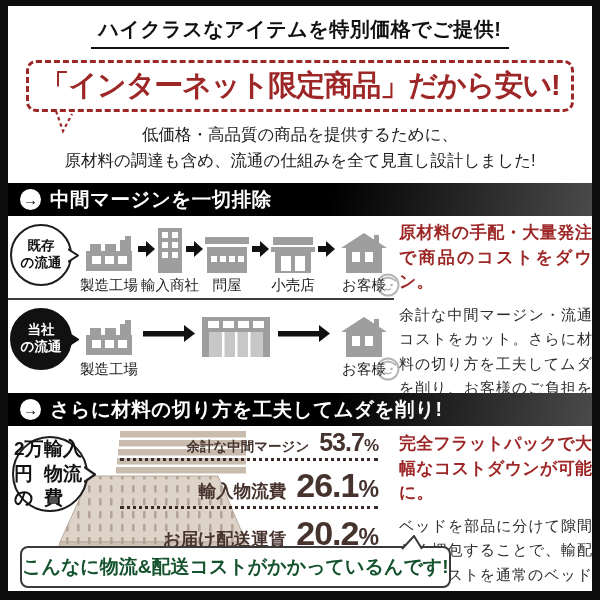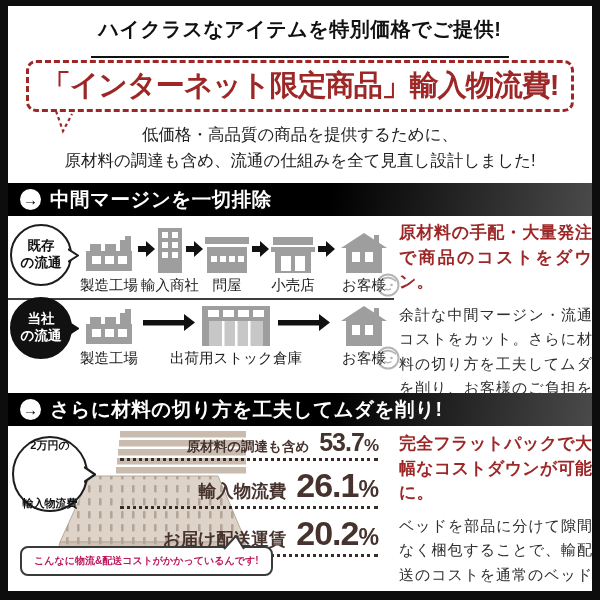--- a/index.html
+++ b/index.html
@@ -4,21 +4,21 @@
 <style>
   * { margin:0; padding:0; box-sizing:border-box; }
   body { font-family:"Liberation Sans","DejaVu Sans",sans-serif; background:#222; }
   #canvas { position:relative; width:600px; height:600px; background:#fff; overflow:hidden; }
   .frame { position:absolute; inset:0; border-style:solid; border-color:#0d0d0d;
            border-width:6px 8px 9px 8px; pointer-events:none; z-index:50; }
 
   
   .tagline-wrap { position:absolute; top:16px; left:0; right:0; text-align:center; }
   .tagline { display:inline-block; font-size:20px; font-weight:800; color:#111;
-             letter-spacing:.5px; border-bottom:2.5px solid #111; padding:0 8px 13px; }
+             letter-spacing:.5px; border-bottom:2.5px solid #111; padding:0 8px 4px; }
   .title-box { position:absolute; left:26px; right:26px; top:60px; height:52px;
                border:3px dashed #9d2727; border-radius:10px; display:flex;
                align-items:center; justify-content:center; background:#fff; }
   .title-box span { font-size:29px; font-weight:800; color:#9d2727; letter-spacing:-1px; }
   .title-tail { position:absolute; left:52px; top:110px; }
   .desc { position:absolute; top:122px; left:0; right:0; text-align:center;
           font-size:16.5px; color:#1c1c1c; line-height:1.55; font-weight:500; }
 
   
   .bar { position:absolute; left:8px; right:8px; height:33px;
@@ -27,21 +27,21 @@
   .bar-ico { width:21px; height:21px; border-radius:50%; background:#fff; color:#000;
              display:flex; align-items:center; justify-content:center;
              font-size:15px; font-weight:900; flex:0 0 auto; }
   .bar-label { color:#fff; font-size:19.5px; font-weight:700; letter-spacing:.5px; }
   #bar1 { top:183px; } #bar2 { top:393px; }
 
   
   .flow { position:absolute; top:217px; left:8px; width:386px; height:174px; }
   .flow-row { position:absolute; left:2px; right:0; display:flex; align-items:flex-start; }
   #flow-row1 { top:4px; height:76px; }
-  #flow-row2 { top:77px; height:80px;justify-content:center; }
+  #flow-row2 { top:88px; height:80px;justify-content:center; }
   .flow-divider { position:absolute; top:81px; left:0; width:386px; border-top:2px solid #3d3d3d; }
   .bubble { position:relative; width:62px; height:62px; border-radius:50%;
             border:2px solid #1d1d1d; background:#fff; display:flex; flex-direction:column;
             align-items:center; justify-content:center; font-size:13.5px; font-weight:700;
             line-height:1.25; color:#111; flex:0 0 auto; margin-top:3px; }
   .bubble.dark { background:#111; border-color:#111; color:#fff; }
   .bubble-tail { position:absolute; right:-9px; top:22px; }
   .steps { flex:1; display:flex; align-items:flex-start; justify-content:space-between;
            padding:0 2px 0 10px; }
   .step { position:relative; display:flex; flex-direction:column; align-items:center; height:74px; }
@@ -57,49 +57,49 @@
   #side1 { left:399px; top:221px; } #side2 { left:399px; top:432px; }
   .side-head { font-size:17px; font-weight:800; color:#9d2727; line-height:1.45;
                margin-bottom:8px; text-align:justify; }
   .side-body { font-size:15px; color:#2e2e2e; line-height:1.62; text-align:justify; }
 
   
   .sec2 { position:absolute; top:426px; left:8px; right:8px; height:165px; }
   .bed-svg { position:absolute; left:38px; top:4px; z-index:1; }
   .money-bubble { position:absolute; left:4px; top:10px; width:76px; height:76px;
                   border-radius:50%; border:2.5px solid #1d1d1d; background:#fff;
-                  display:flex; flex-direction:column; align-items:center; justify-content:space-between;
-                  font-size:11px; font-weight:700; line-height:1.3; color:#111; z-index:3; }
+                  display:flex; flex-direction:row; align-items:center; justify-content:space-between;
+                  font-size:19px; font-weight:700; line-height:1.3; color:#111; z-index:3; }
   .money-tail { position:absolute; right:-10px; top:28px; }
   .cost-rows { position:absolute; left:112px; top:2px; width:258px; z-index:2; }
   .cost-row { display:flex; justify-content:flex-end; align-items:baseline; gap:10px;
               border-bottom:3px dotted #3a2c28; padding-bottom:1px; margin-bottom:5px; }
   .cost-label { color:#46332e; font-weight:700; }
   .cost-num { color:#46332e; font-weight:800; letter-spacing:-1px; }
   .pct { font-size:.68em; font-weight:800; }
   .cost-row.r1 .cost-label { font-size:13.5px; } .cost-row.r1 .cost-num { font-size:25px; }
   .cost-row.r2 .cost-label { font-size:17.5px; } .cost-row.r2 .cost-num { font-size:34px; }
   .cost-row.r3 .cost-label { font-size:17.5px; } .cost-row.r3 .cost-num { font-size:34px; }
   .callout { position:absolute; left:12px; top:120px; background:#fff; z-index:4;
-             border:2px solid #3a3a3a; border-radius:8px; padding:6px 12px;
-             font-size:10px; font-weight:700; color:#be185d; white-space:nowrap; }
+             border:2px solid #3a3a3a; border-radius:8px; padding:6px 0;
+             font-size:19px; font-weight:700; color:#14532d; white-space:nowrap; }
   .callout-tail { position:absolute; top:-13px; right:26px; }
 </style>
 </head>
 <body>
 
 <div id="canvas">
   <div class="frame"></div>
 
   <div class="tagline-wrap">
     <span class="tagline">ハイクラスなアイテムを特別価格でご提供!</span>
   </div>
 
   <div class="title-box">
-    <span>「インターネット限定商品」輸入物流費!</span>
+    <span>「インターネット限定商品」だから安い!</span>
   </div>
   <svg class="title-tail" width="24" height="26">
     <polyline points="4,1 11,21 20,4" fill="none" stroke="#9d2727" stroke-width="2.2" stroke-dasharray="3.5 3"></polyline>
   </svg>
 
   <div class="desc">
     <div>低価格・高品質の商品を提供するために、</div>
     <div>原材料の調達も含め、流通の仕組みを全て見直し設計しました!</div>
   </div>
 
@@ -274,21 +274,20 @@
                   <rect x="51" y="4" width="11" height="7"></rect>
                 </g>
               <rect x="7" y="15" width="54" height="25" fill="#c7c7c7"></rect>
               <g fill="#fff">
                   <rect x="20" y="15" width="2.5" height="25"></rect>
                   <rect x="33" y="15" width="2.5" height="25"></rect>
                   <rect x="46" y="15" width="2.5" height="25"></rect>
                 </g>
             </svg>
             </span>
-          <span class="step-label">出荷用ストック倉庫</span>
         </div>
         <svg class="flow-arrow" width="52" height="17">
           <rect x="0" y="6" width="41" height="5.5" fill="#111"></rect>
             <polygon points="41,0 52,8.5 41,17" fill="#111"></polygon>
         </svg>
         <div class="step house-wrap" style="width:56px">
           <span class="step-ico">
             <svg width="46" height="40" viewBox="0 0 46 40">
                 <g fill="#9e9e9e">
               <rect x="33" y="2" width="5" height="8"></rect>
@@ -348,21 +347,21 @@
     <div class="money-bubble">
       <span>2万円の</span>
       <span>輸入物流費</span>
       <svg class="money-tail" width="12" height="17">
         <path d="M0,1 L11,8.5 L0,16" fill="#fff" stroke="#1d1d1d" stroke-width="2.2"></path>
       </svg>
     </div>
 
     <div class="cost-rows">
       <div class="cost-row r1">
-        <span class="cost-label">原材料の調達も含め</span>
+        <span class="cost-label">余計な中間マージン</span>
         <span class="cost-num"><span>53.7</span><span class="pct">%</span></span>
       </div>
       <div class="cost-row r2">
         <span class="cost-label">輸入物流費</span>
         <span class="cost-num"><span>26.1</span><span class="pct">%</span></span>
       </div>
       <div class="cost-row r3">
         <span class="cost-label">お届け配送運賃</span>
         <span class="cost-num"><span>20.2</span><span class="pct">%</span></span>
       </div>

